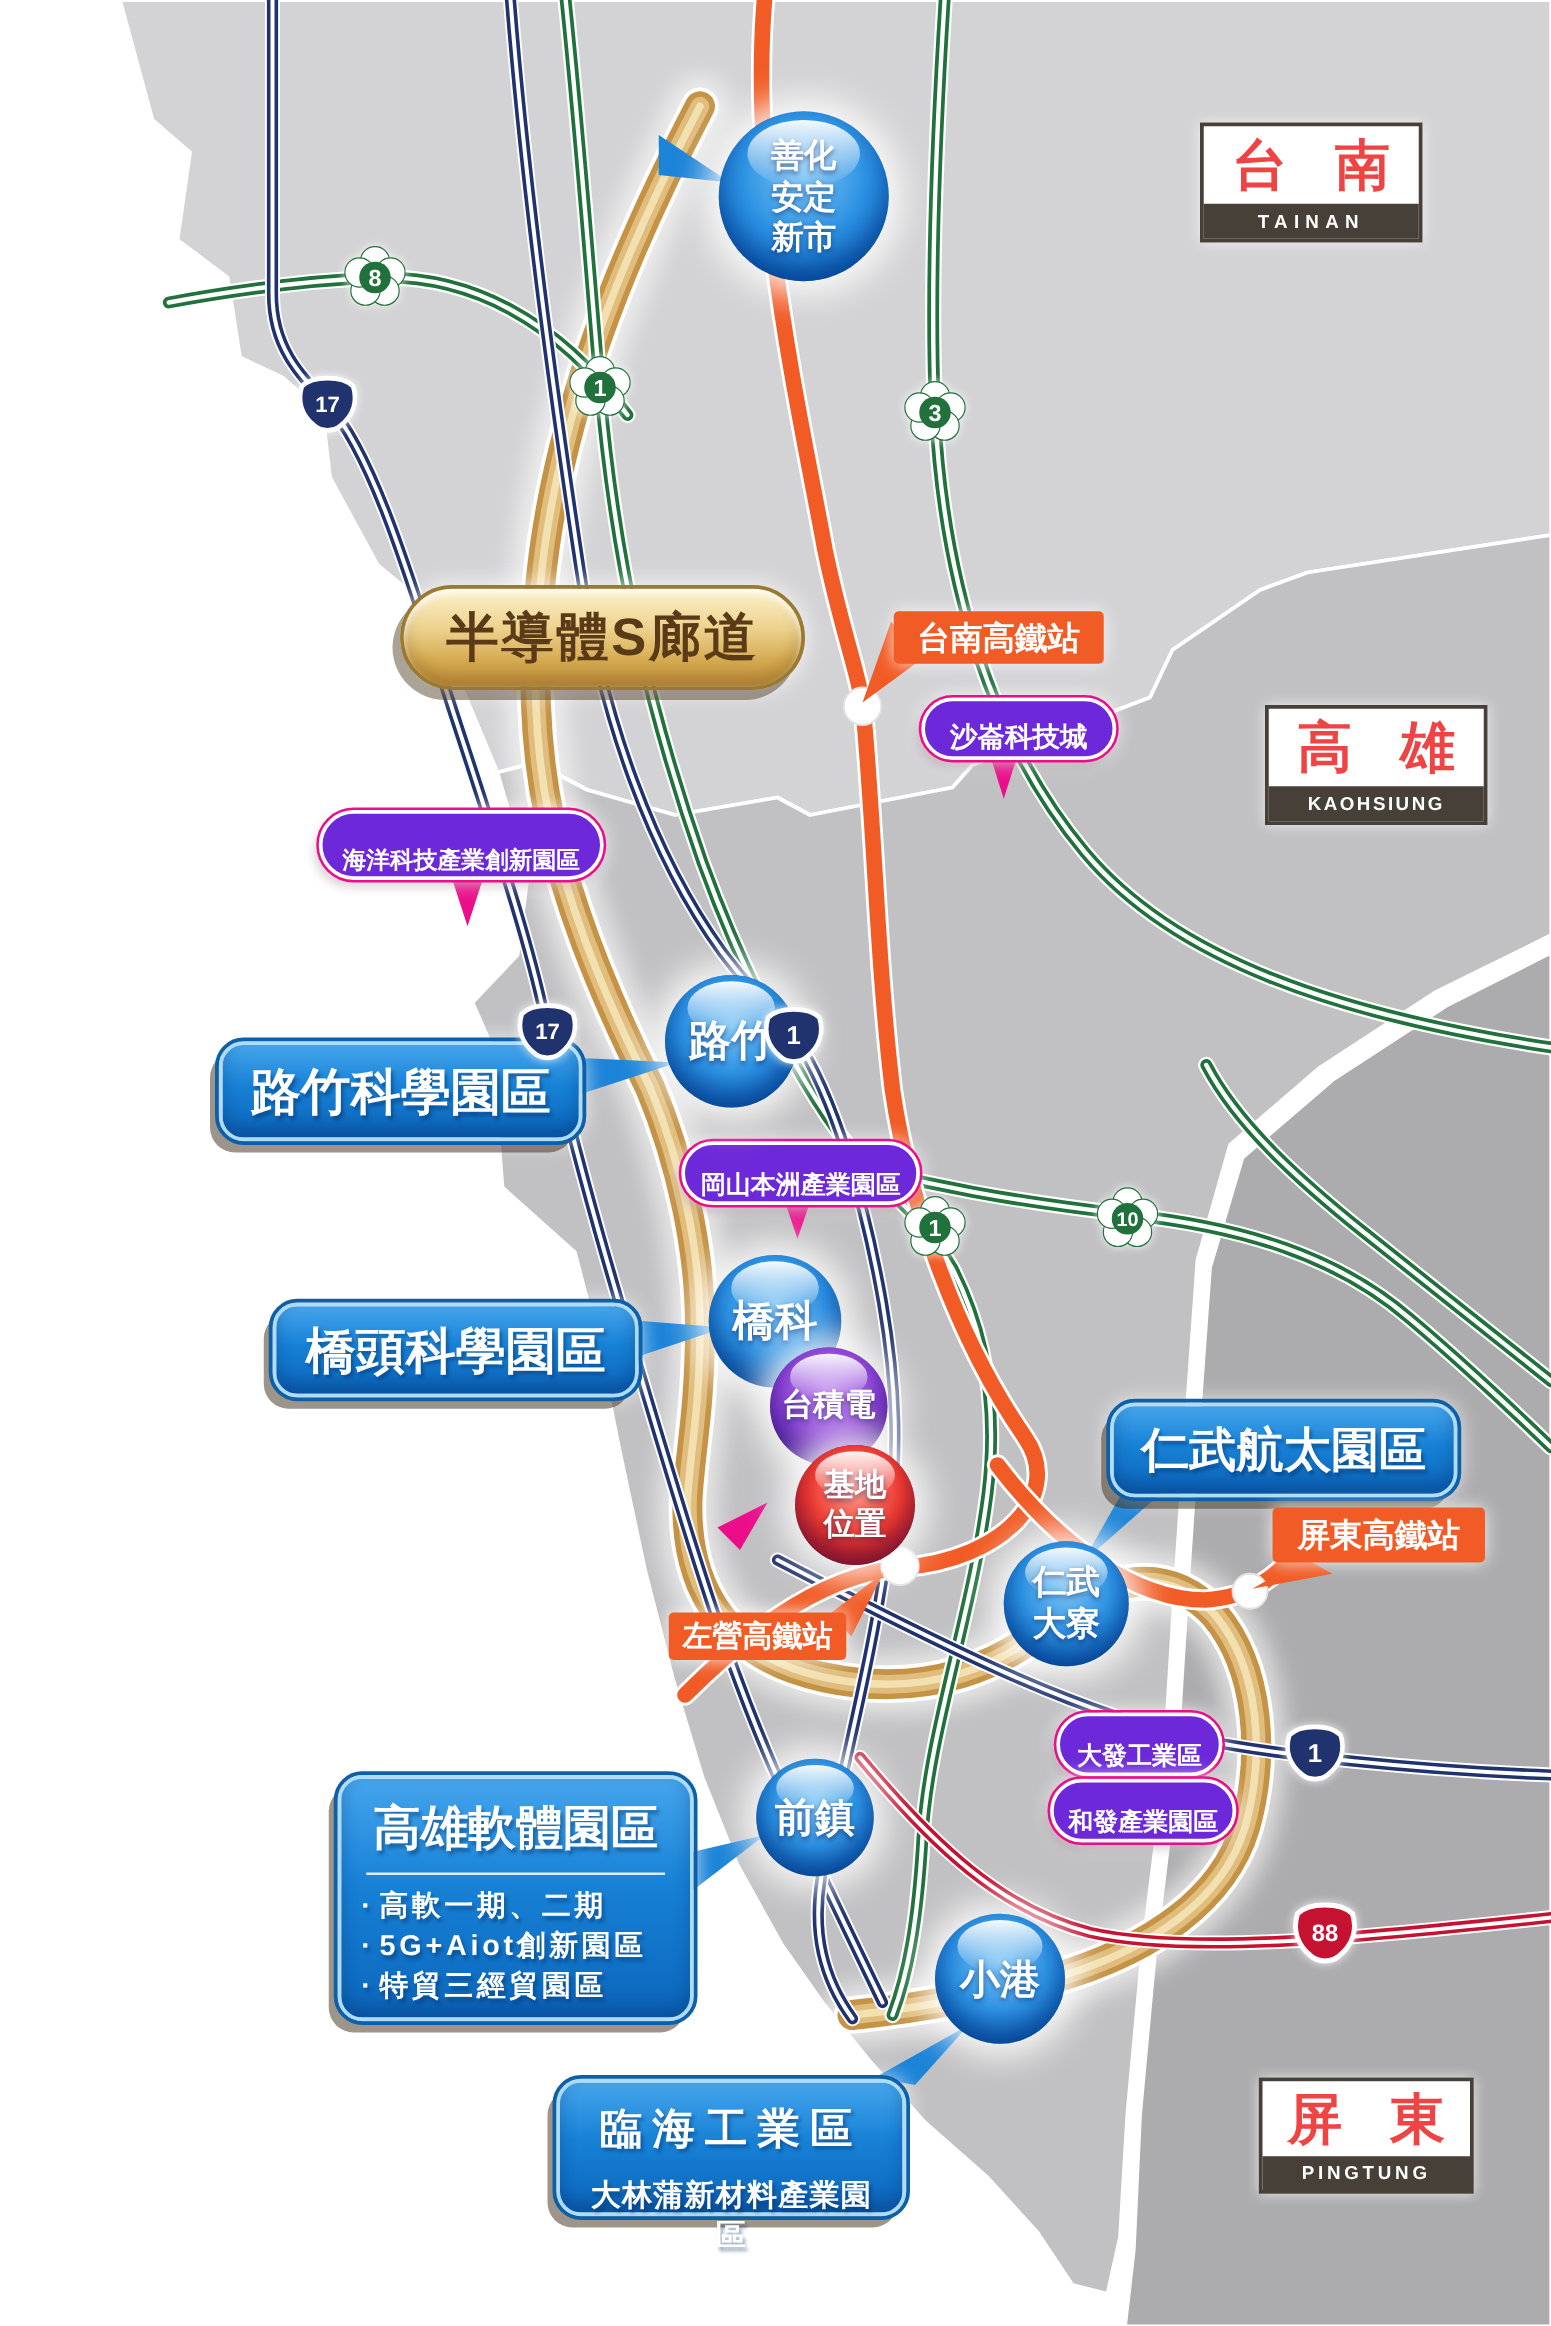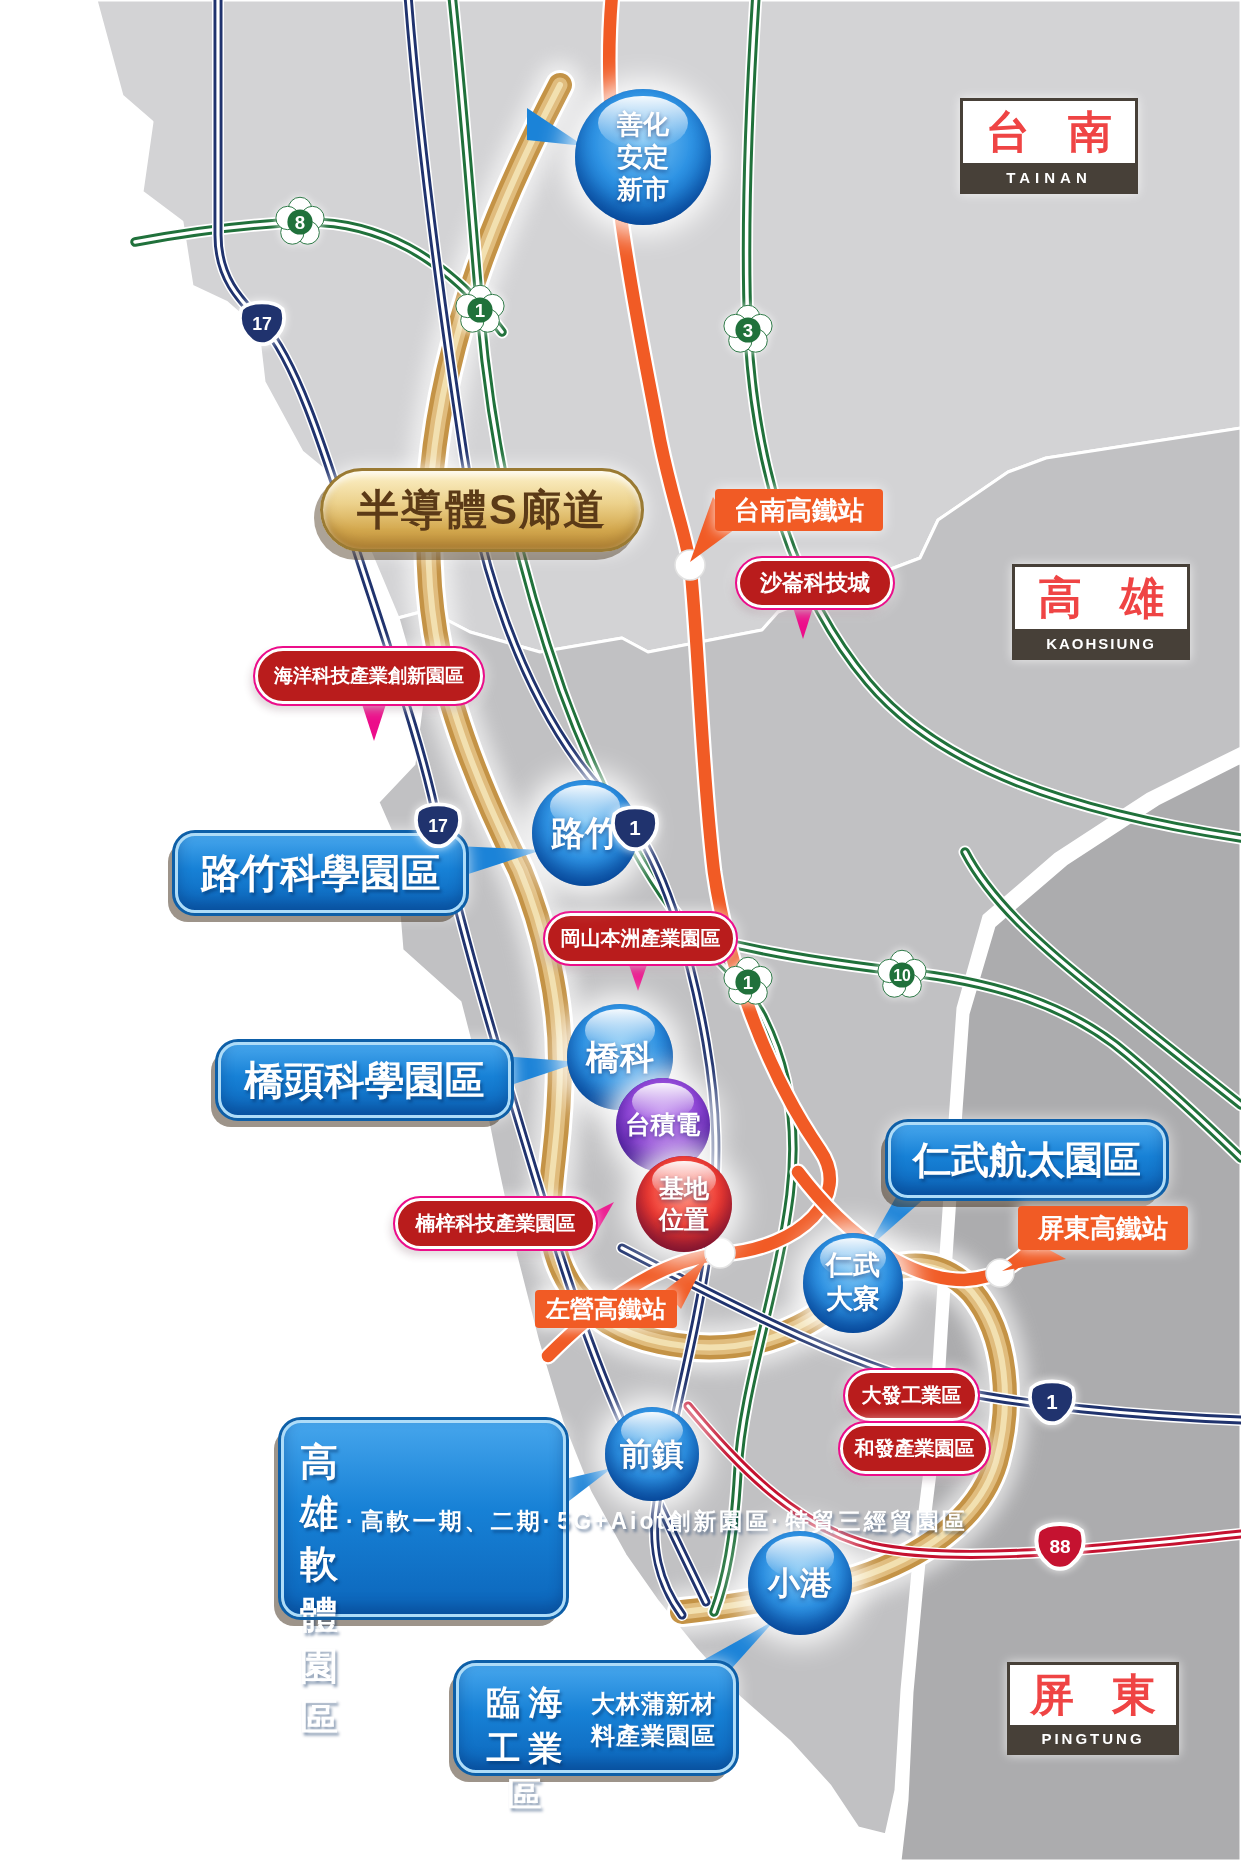--- a/index.html
+++ b/index.html
@@ -16,31 +16,31 @@
       inset 0 4px 6px rgba(255,255,255,.8),inset 0 -8px 12px rgba(140,100,40,.45);}
 
   
   .callout{position:absolute;display:flex;align-items:center;justify-content:center;
     color:#fff;border-radius:20px;text-align:center;
     background:linear-gradient(180deg,#45a5ec 0%,#1781d6 45%,#0c66bb 100%);
     border:3px solid #aedcf8;outline:3px solid #0d5fa8;
     text-shadow:2px 3px 3px rgba(0,40,90,.45);
     box-shadow:-7px 9px 0 rgba(60,42,22,.5),0 0 18px rgba(255,255,255,.95),
       inset 0 -8px 14px rgba(0,30,90,.3);}
-  .callout.block{flex-direction:row;justify-content:flex-start;align-items:stretch;
-    text-align:left;padding:14px 16px 10px 16px;box-sizing:border-box;margin-left:11px;}
+  .callout.block{flex-direction:column;justify-content:flex-start;align-items:stretch;
+    text-align:left;padding:14px 16px 10px 16px;box-sizing:border-box;}
   .co-title{text-align:center;}
   .co-div{height:2px;background:rgba(255,255,255,.85);margin:10px 4px 8px 4px;}
   .co-row{display:flex;align-items:center;gap:4px;letter-spacing:3px;
     font-size:23px;line-height:32px;white-space:nowrap;}
   .co-sub{text-align:center;font-size:24px;margin-top:8px;letter-spacing:1px;}
 
   
-  .pill{position:absolute;display:flex;align-items:center;justify-content:center;
-    color:#fff;border-radius:999px;background:#b91c1c;border:3px solid #fff;
+  .pill{position:absolute;display:flex;align-items:flex-end;justify-content:center;
+    color:#fff;border-radius:999px;background:#6d28d9;border:3px solid #fff;
     outline:2px solid #ec0d8a;white-space:nowrap;
     box-shadow:0 0 16px rgba(255,255,255,.95),-3px 5px 8px rgba(90,40,60,.3);}
 
   
   .otag{position:absolute;display:flex;align-items:center;justify-content:center;
     color:#fff;background:#f15b25;border-radius:4px;white-space:nowrap;
     box-shadow:0 0 14px rgba(255,255,255,.85);text-align:center;}
 
   
   .citybox{position:absolute;border:3px solid #474038;background:#fff;
@@ -224,23 +224,20 @@
   <div class="co-div" style="margin:6px 4px 0 4px"></div>
   <div class="co-sub">大林蒲新材料產業園區</div>
 </div>
 
 <div class="pill" style="left:255px;top:648px;width:222px;height:50px;font-size:19px">
   <span>海洋科技產業創新園區</span>
 </div>
 <div class="pill" style="left:545px;top:913px;width:185px;height:45px;font-size:20px">
   <span>岡山本洲產業園區</span>
 </div>
-<div class="pill" style="left:395px;top:1198px;width:195px;height:45px;font-size:20px">
-  <span>楠梓科技產業園區</span>
-</div>
 <div class="pill" style="left:737px;top:558px;width:150px;height:44px;font-size:22px">
   <span>沙崙科技城</span>
 </div>
 <div class="pill" style="left:845px;top:1370px;width:127px;height:45px;font-size:20px">
   <span>大發工業區</span>
 </div>
 <div class="pill" style="left:840px;top:1423px;width:143px;height:45px;font-size:20px">
   <span>和發產業園區</span>
 </div>
 

